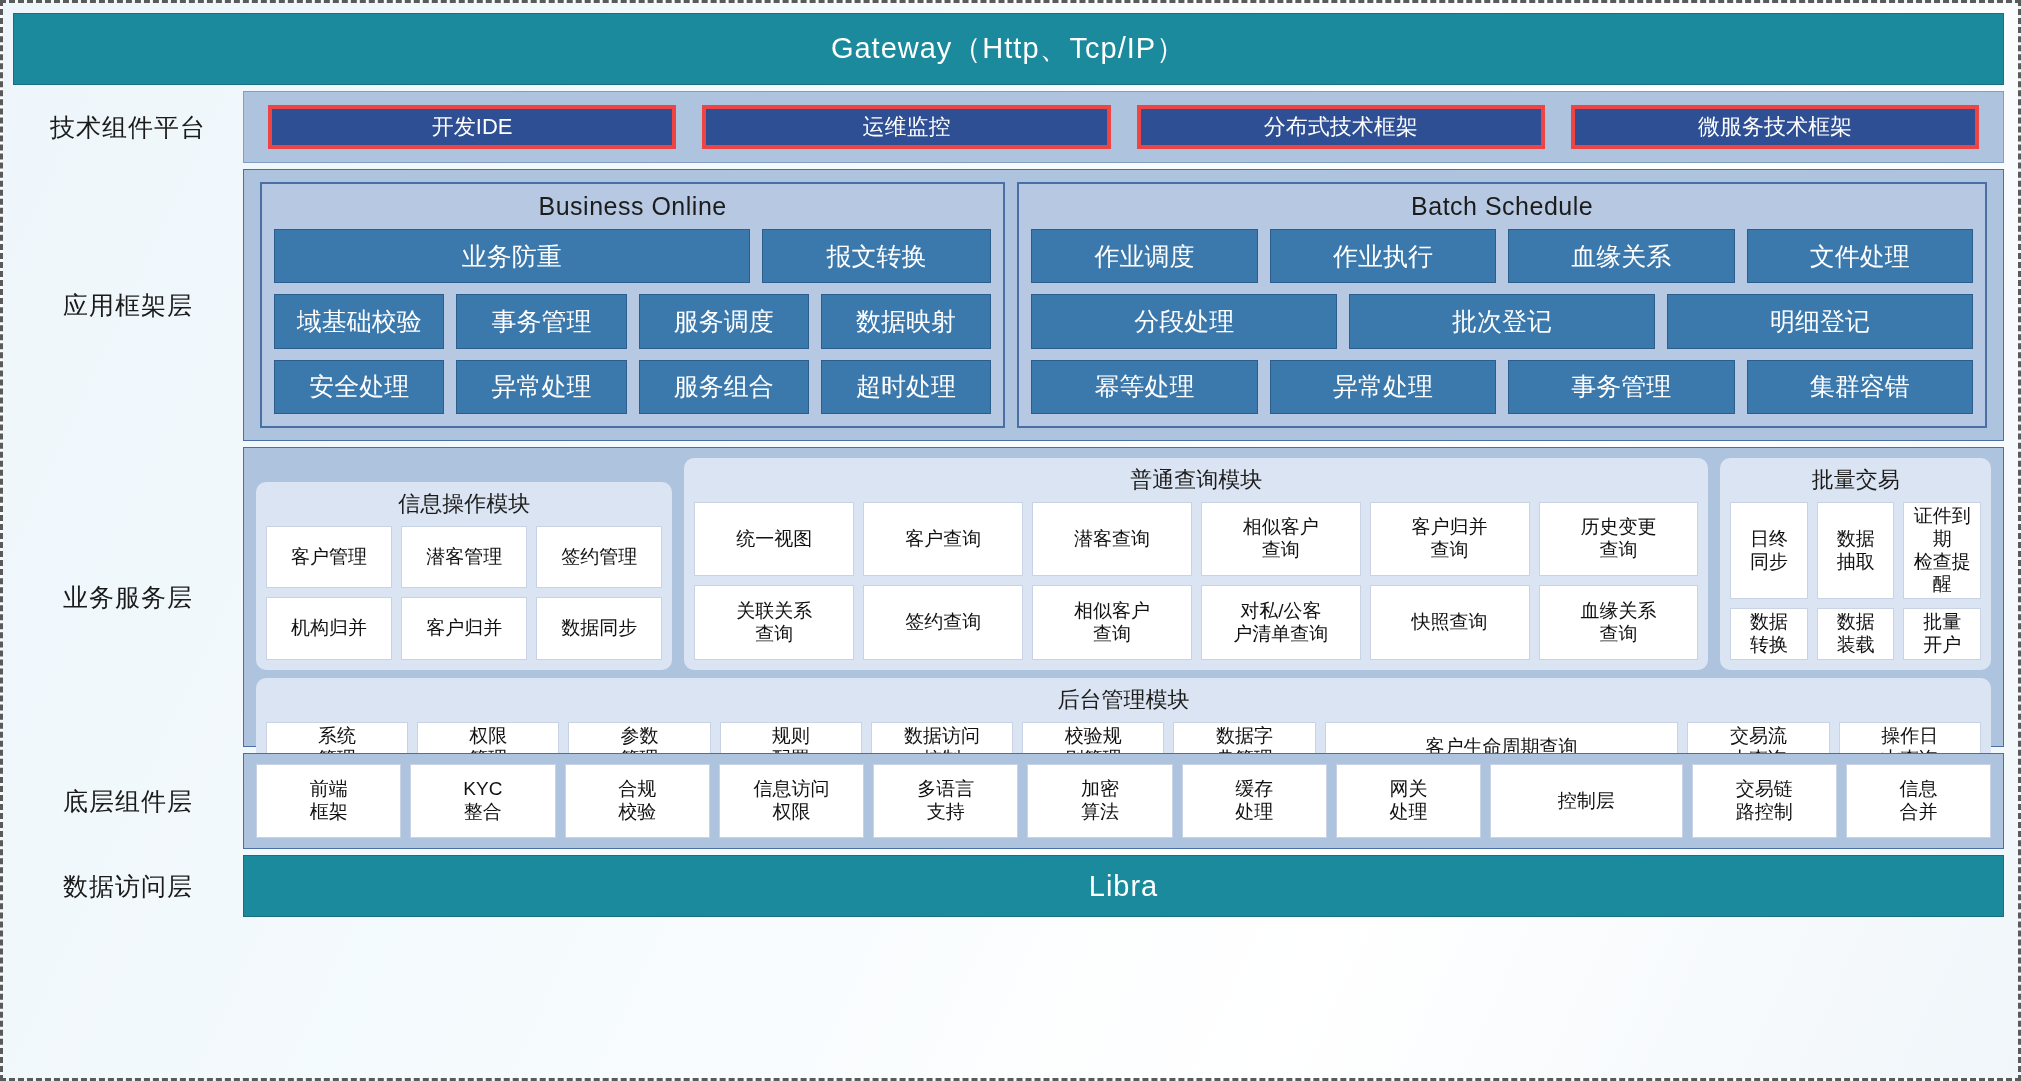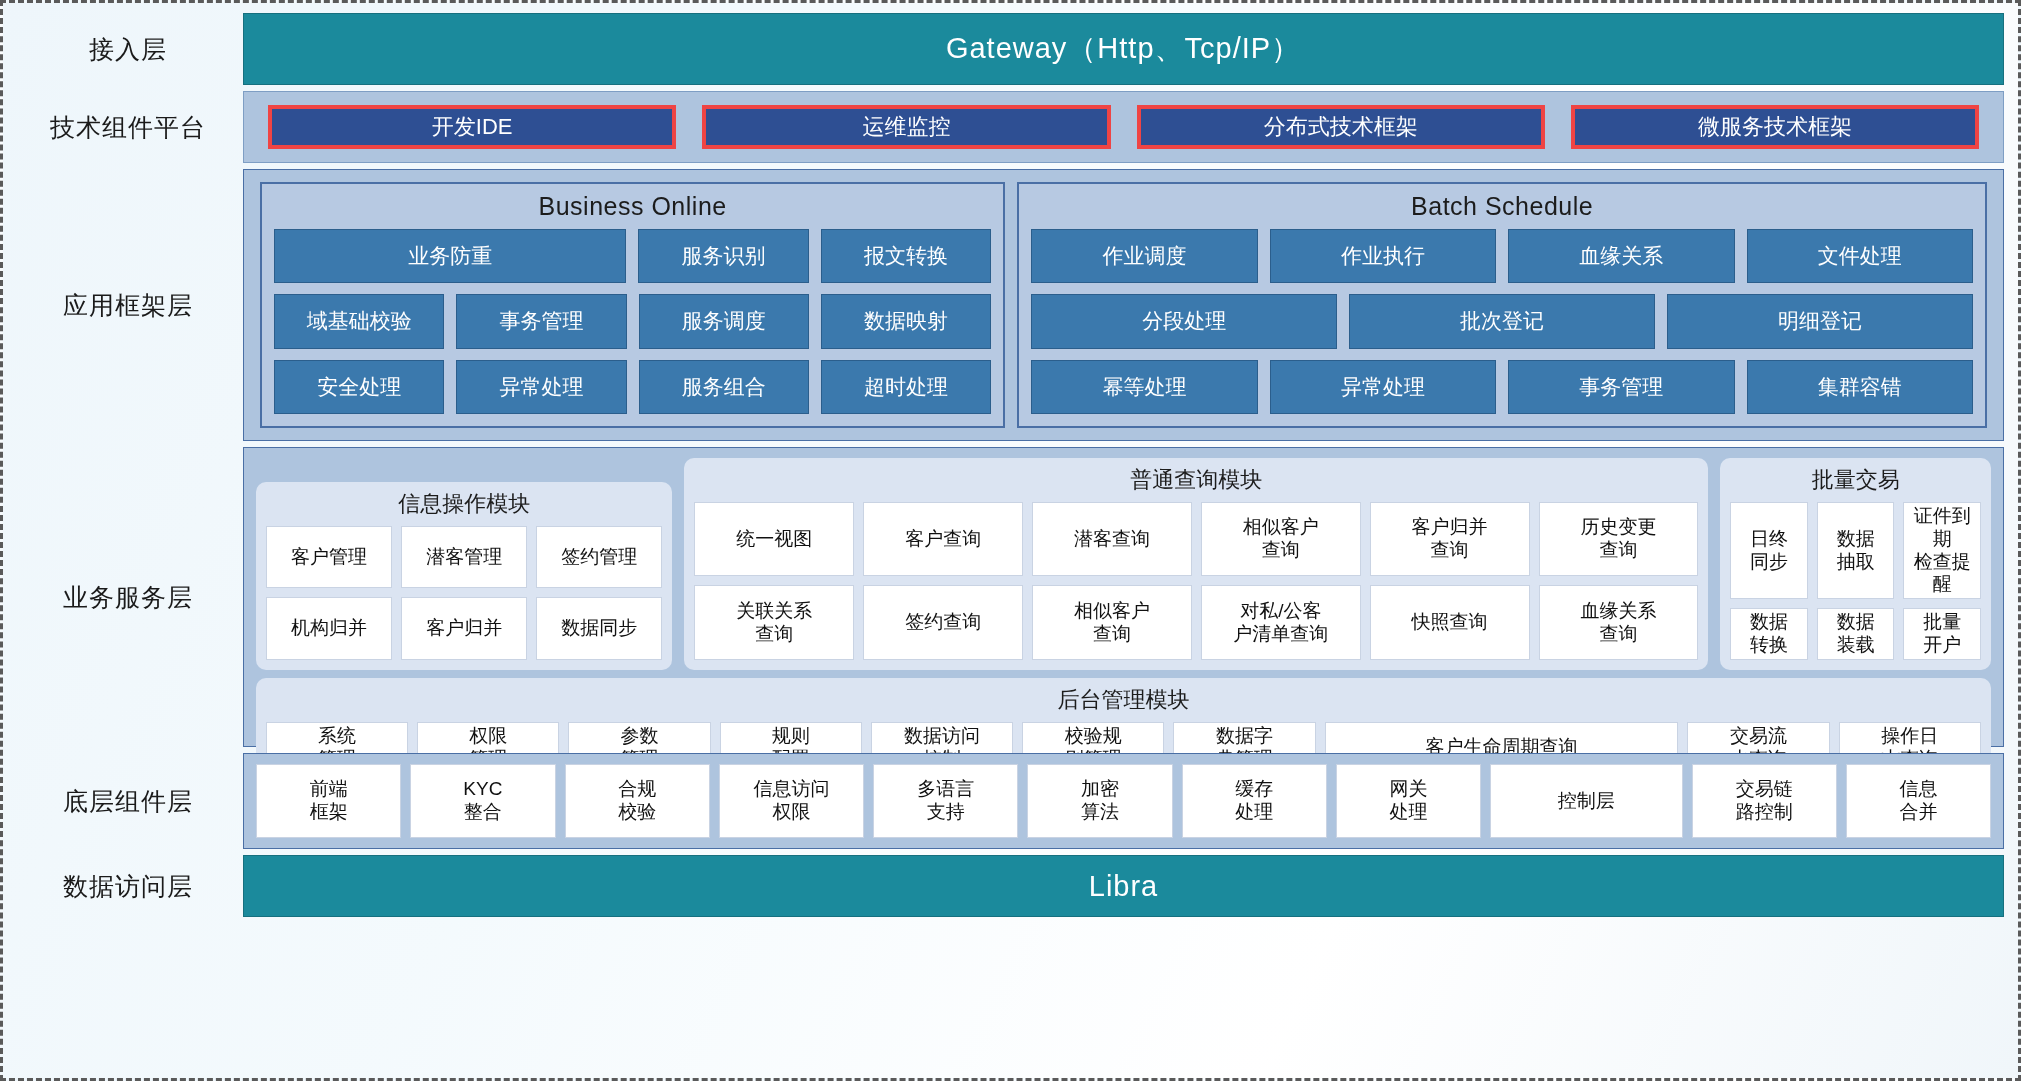--- a/index.html
+++ b/index.html
@@ -76,21 +76,21 @@
   .fw-title {
     text-align: center; font-size: 25px; color: #1c1c1c;
     padding: 2px 0 8px 0; letter-spacing: .5px;
   }
   .fw-grid { display: flex; flex-direction: column; gap: 11px; flex: 1; }
   .fw-line { display: flex; gap: 12px; flex: 1; }
   .fw-chip {
     flex: 1;
     background: #3b79ad;
     border: 1px solid #2b5e8c;
-    color: #ffffff; font-size: 21px;
+    color: #ffffff; font-size: 25px;
     display: flex; align-items: center; justify-content: center;
   }
   .fw-chip.span2 { flex: 2.08; }
 
   
   .row-svc { height: 300px; }
   .svc-panel {
     flex: 1;
     background: #aec4de;
     border: 1px solid #4a6fa5;
@@ -143,21 +143,20 @@
   .base-panel .cell { flex: 1; }
   .base-panel .cell.wide { flex: 1.35; }
 </style>
 </head>
 <body>
 
 <div id="root">
   <div class="rows">
 
     <div class="row row-gateway">
-      <div class="row-label">接入层</div>
       <div class="row-body">
         <div class="teal-bar">Gateway（Http、Tcp/IP）</div>
       </div>
     </div>
 
     <div class="row row-tech">
       <div class="row-label">技术组件平台</div>
       <div class="row-body">
         <div class="tech-panel">
           <div class="tech-chip">开发IDE</div>
@@ -171,21 +170,20 @@
     <div class="row row-appfw">
       <div class="row-label">应用框架层</div>
       <div class="row-body">
         <div class="appfw-panel">
 
           <div class="fw-group online">
             <div class="fw-title">Business Online</div>
             <div class="fw-grid">
               <div class="fw-line">
                 <div class="fw-chip span2">业务防重</div>
-                <div class="fw-chip">服务识别</div>
                 <div class="fw-chip">报文转换</div>
               </div>
               <div class="fw-line">
                 <div class="fw-chip">域基础校验</div>
                 <div class="fw-chip">事务管理</div>
                 <div class="fw-chip">服务调度</div>
                 <div class="fw-chip">数据映射</div>
               </div>
               <div class="fw-line">
                 <div class="fw-chip">安全处理</div>

